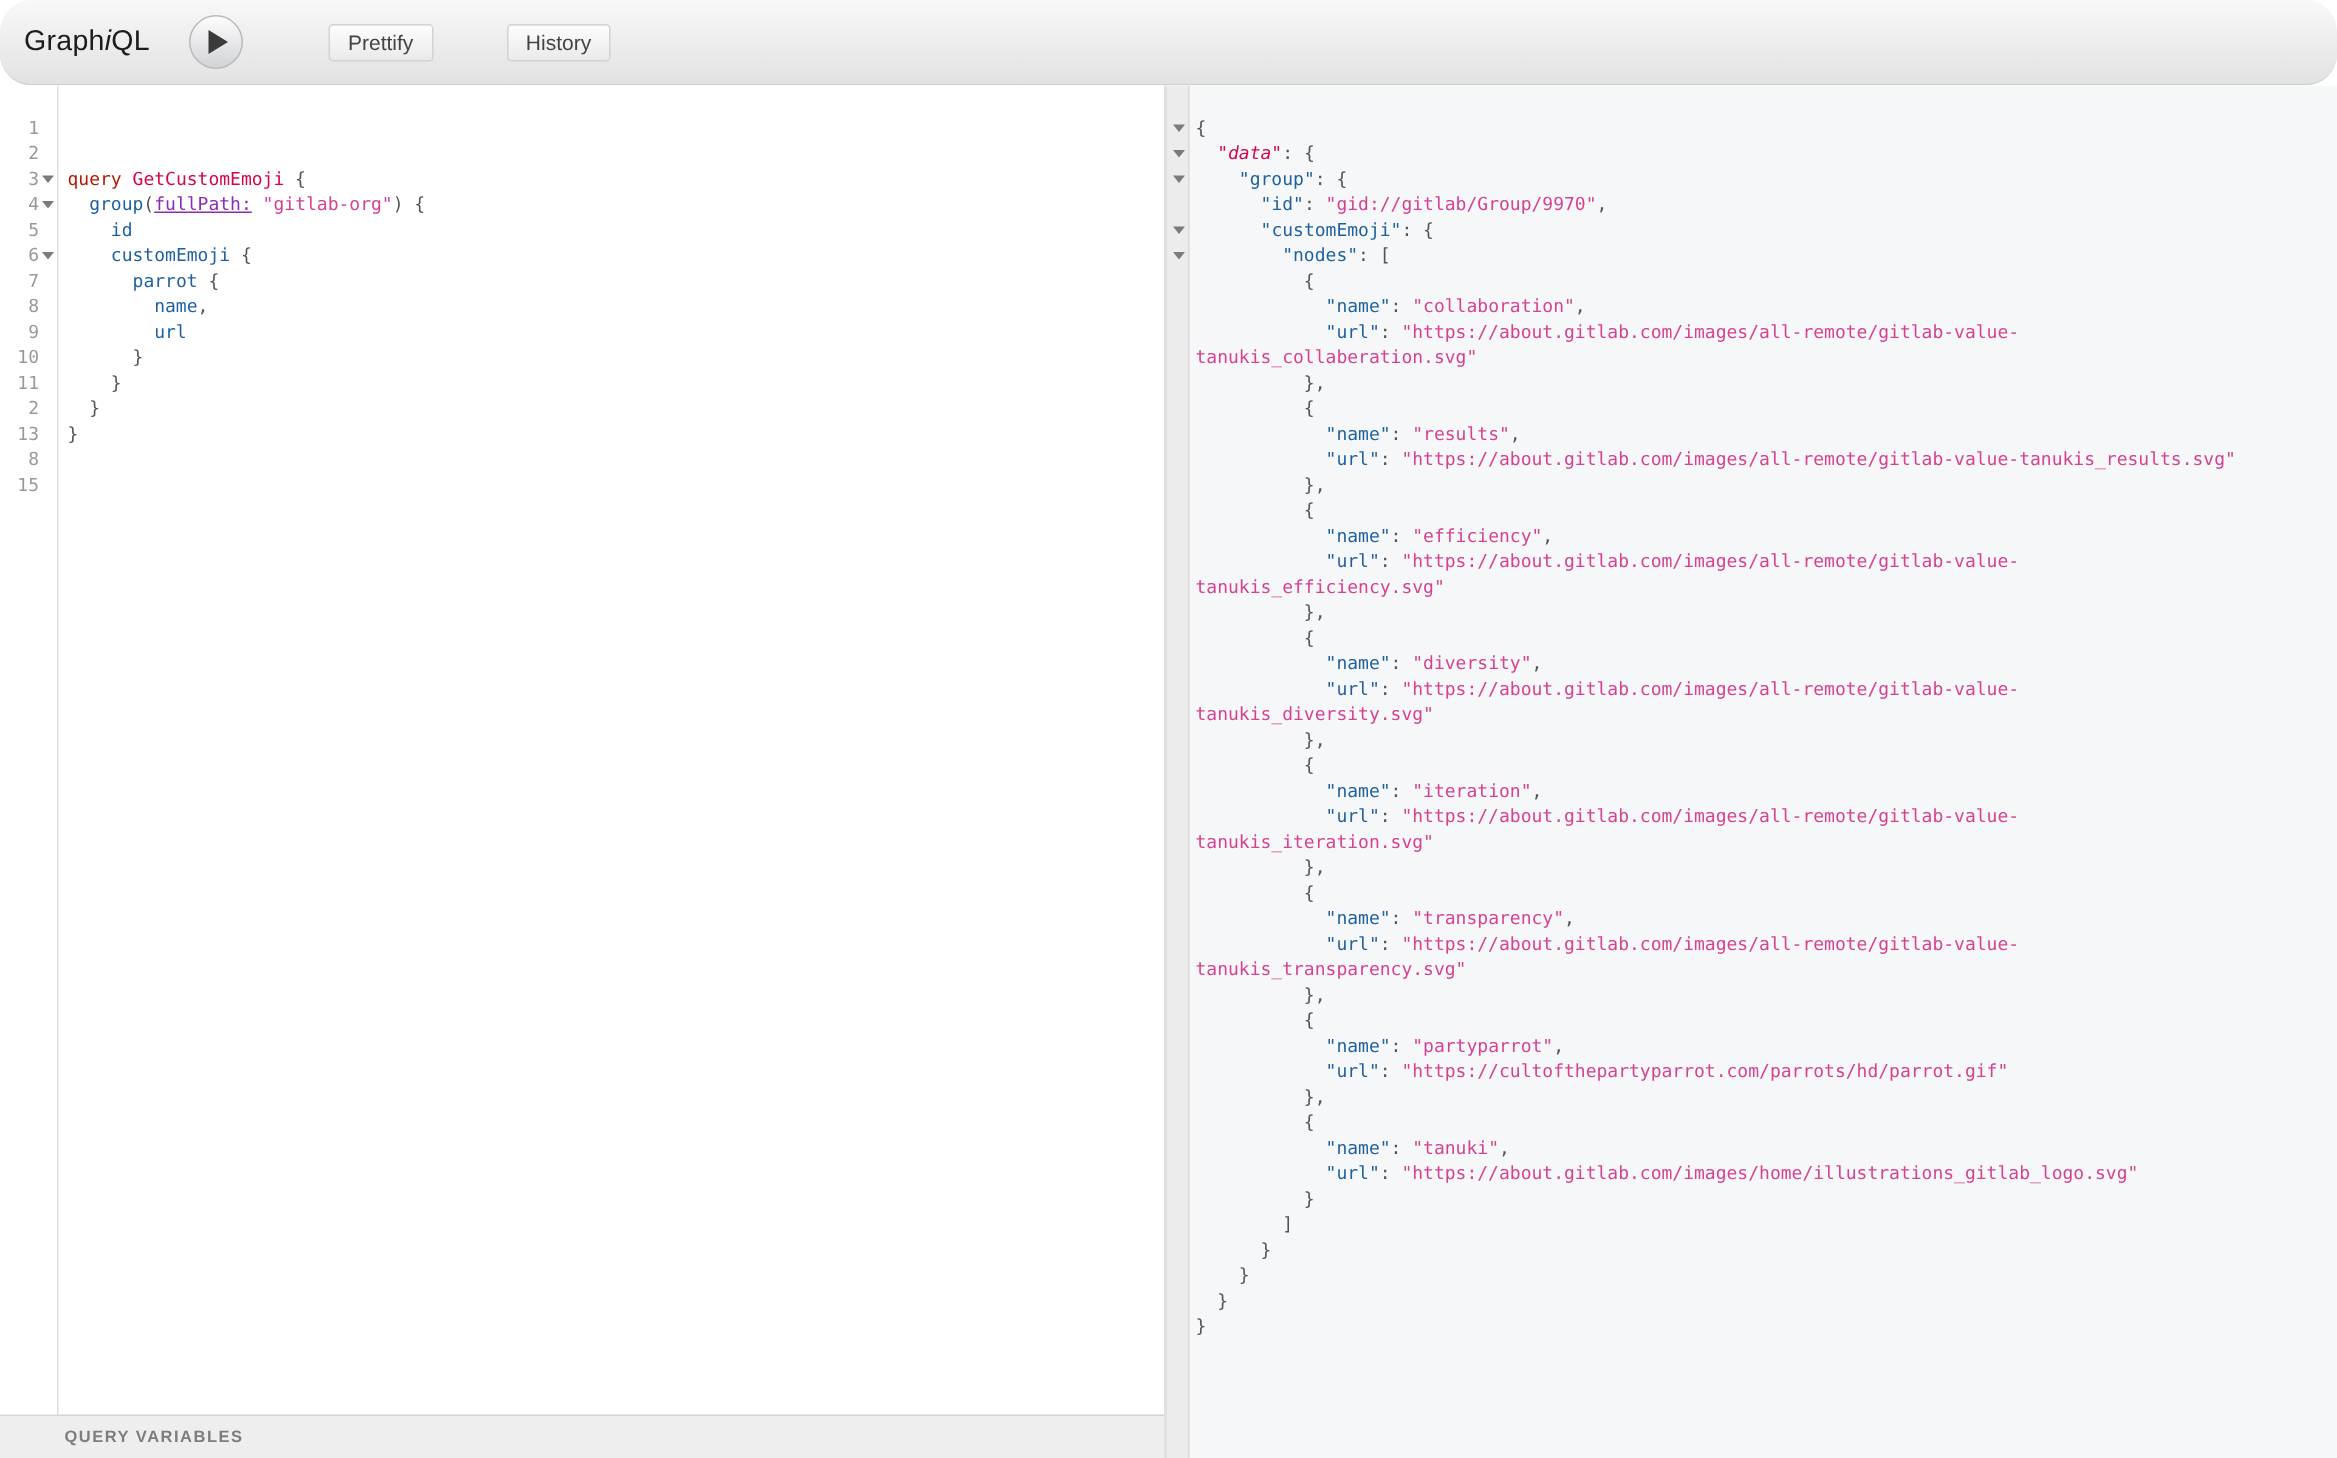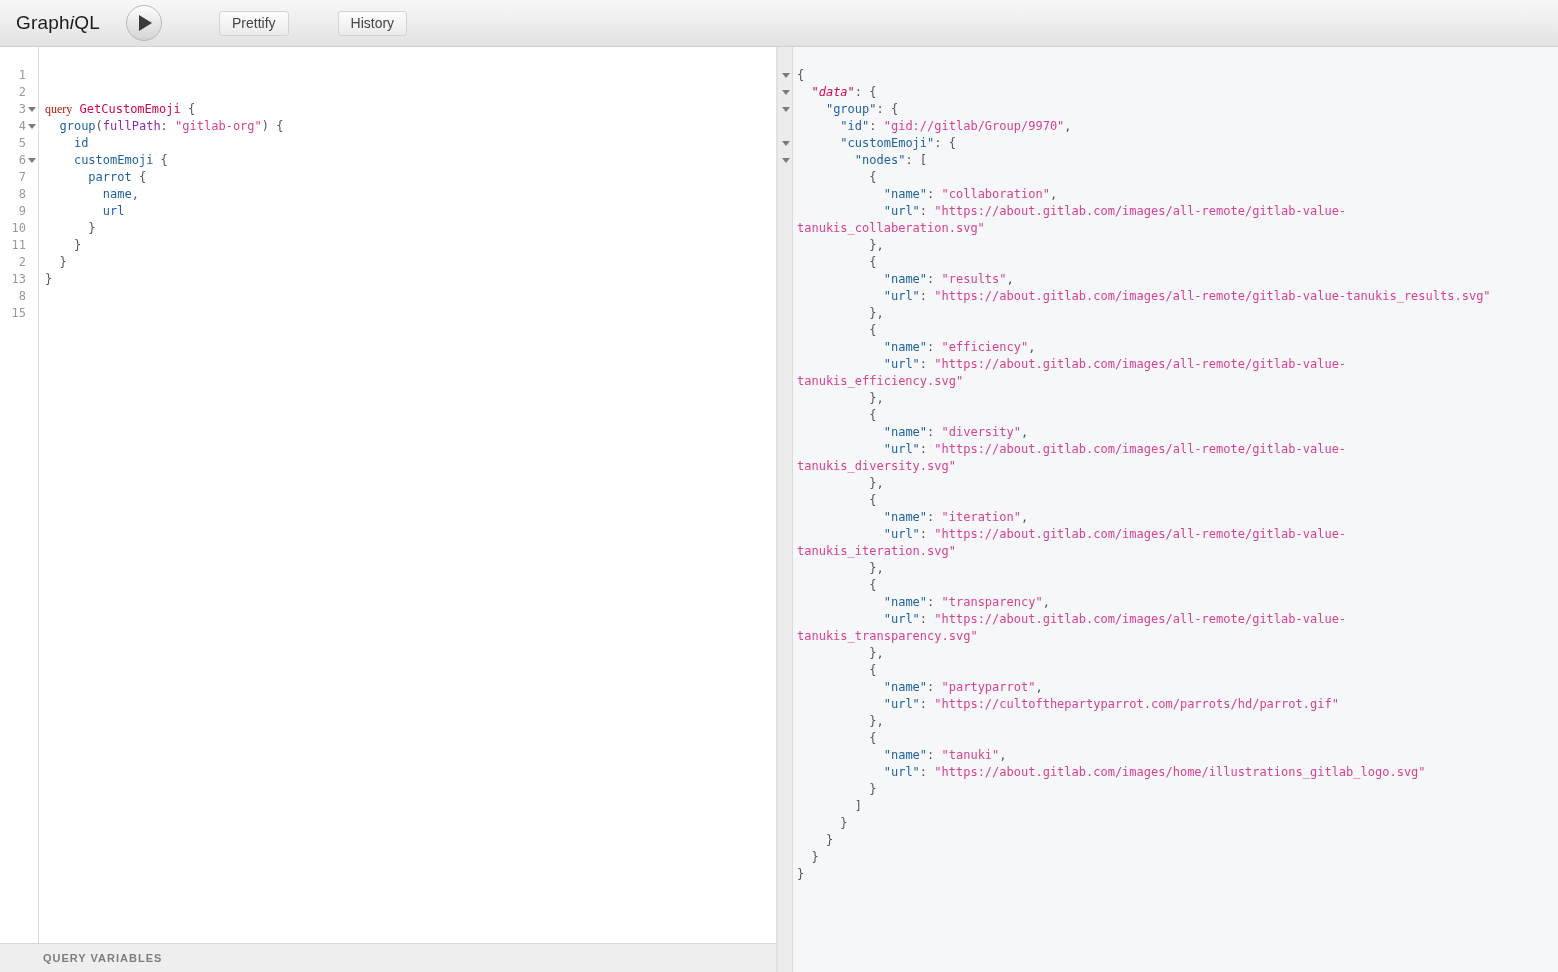--- a/index.html
+++ b/index.html
@@ -1,22 +1,22 @@
 <!DOCTYPE html>
 <html style="--c-keyword: #B11A04; --c-def: #D2054E; --c-property: #1F61A0; --c-attribute: #8B2BB9; --c-string: #D64292; --c-punct: #555555; --c-linenum: #999999;"><head>
 <meta charset="utf-8">
 <style>
   * { box-sizing: border-box; }
   html,body { margin:0; padding:0; background:#ffffff; }
   body { font-family:"Liberation Sans", sans-serif; }
   .app { width:1558px; height:972px; display:flex; flex-direction:column; overflow:hidden; background:#fff; }
 
   
-  .topbar { height:47px; flex:none; display:flex; align-items:center;
-    background:linear-gradient(#f8f8f8,#e2e2e2); border-bottom:1px solid #d0d0d0; }
+  .topbar { height:57px; flex:none; display:flex; align-items:center;
+    background:linear-gradient(#f8f8f8,#e2e2e2); border-bottom:1px solid #d0d0d0;border-radius:21px; }
   .logo { font-size:19px; color:#1c1c1c; margin:0 26px 0 16px; letter-spacing:0.2px; }
   .logo em { font-style:italic; }
   .execute { width:36px; height:36px; border-radius:50%; flex:none;
     background:linear-gradient(#fdfdfd,#d2d3d6); border:1px solid #b9b9b9;
     display:flex; align-items:center; justify-content:center; margin-right:20px; padding:0; cursor:pointer; }
   .play { width:0; height:0; border-left:13px solid #3a3a3a;
     border-top:8px solid transparent; border-bottom:8px solid transparent; margin-left:4px; }
   .tbtn { background:linear-gradient(#fdfdfd,#eaeaea); border:1px solid #d3d3d3; border-radius:3px;
     color:#444; font-size:14px; font-family:"Liberation Sans",sans-serif; padding:3px 12px; height:25px;
     margin-right:12px; cursor:pointer;margin-left:37px; }
@@ -46,25 +46,25 @@
 
   
   .right { flex:1; position:relative; overflow:hidden; background:#f6f7f8; padding-top:20px; }
   .right::before { content:""; position:absolute; left:0; top:0; bottom:0; width:14px;
     background:#ececec; border-right:1px solid #dadada; }
   .rrow { display:flex; height:17px; position:relative; }
   .rfold { width:15px; flex:none; display:flex; justify-content:center; position:relative; z-index:1; }
   .rcode { flex:none; padding-left:4px; white-space:pre; }
 
   
-  .t-k  { color:var(--c-keyword);font-family:Liberation Serif, serif; }
+  .t-k  { color:var(--c-keyword); }
   .t-d  { color:var(--c-def); }
   .t-di { color:var(--c-def); font-style:italic; }
   .t-pr { color:var(--c-property); }
-  .t-a  { color:var(--c-attribute); }
+  .t-a  { color:var(--c-attribute);text-decoration:underline; }
   .t-s  { color:var(--c-string); }
   .t-p  { color:var(--c-punct); }
   .t-w  { }
 </style>
 </head>
 <body>
 
 <div class="app">
 
   <div class="topbar">

